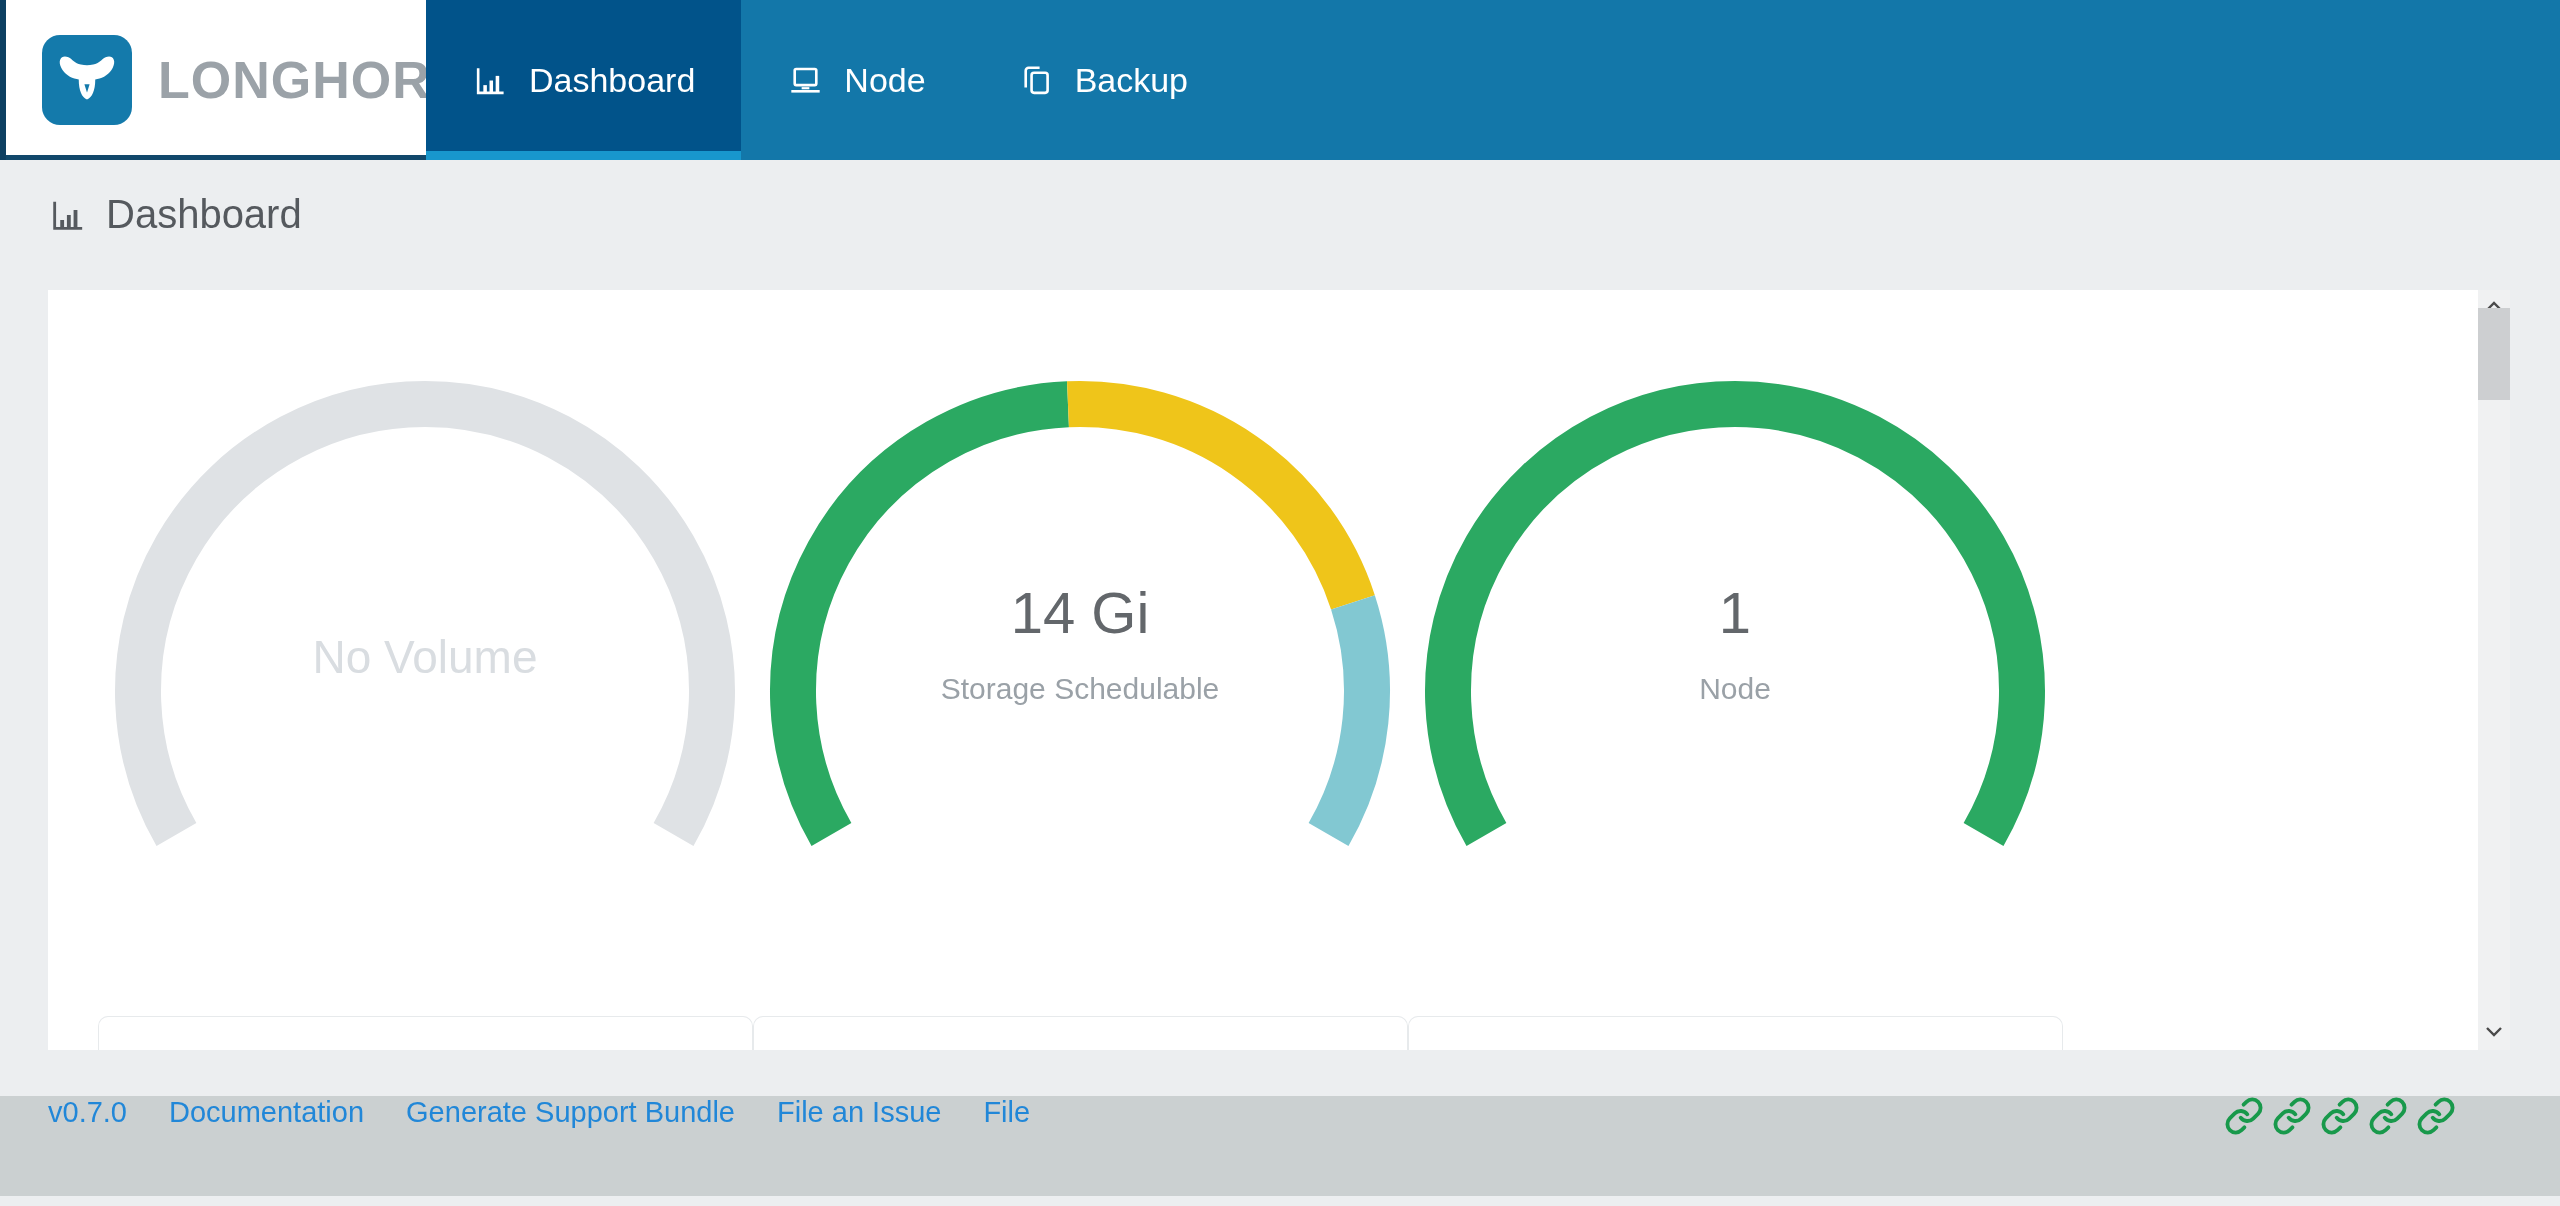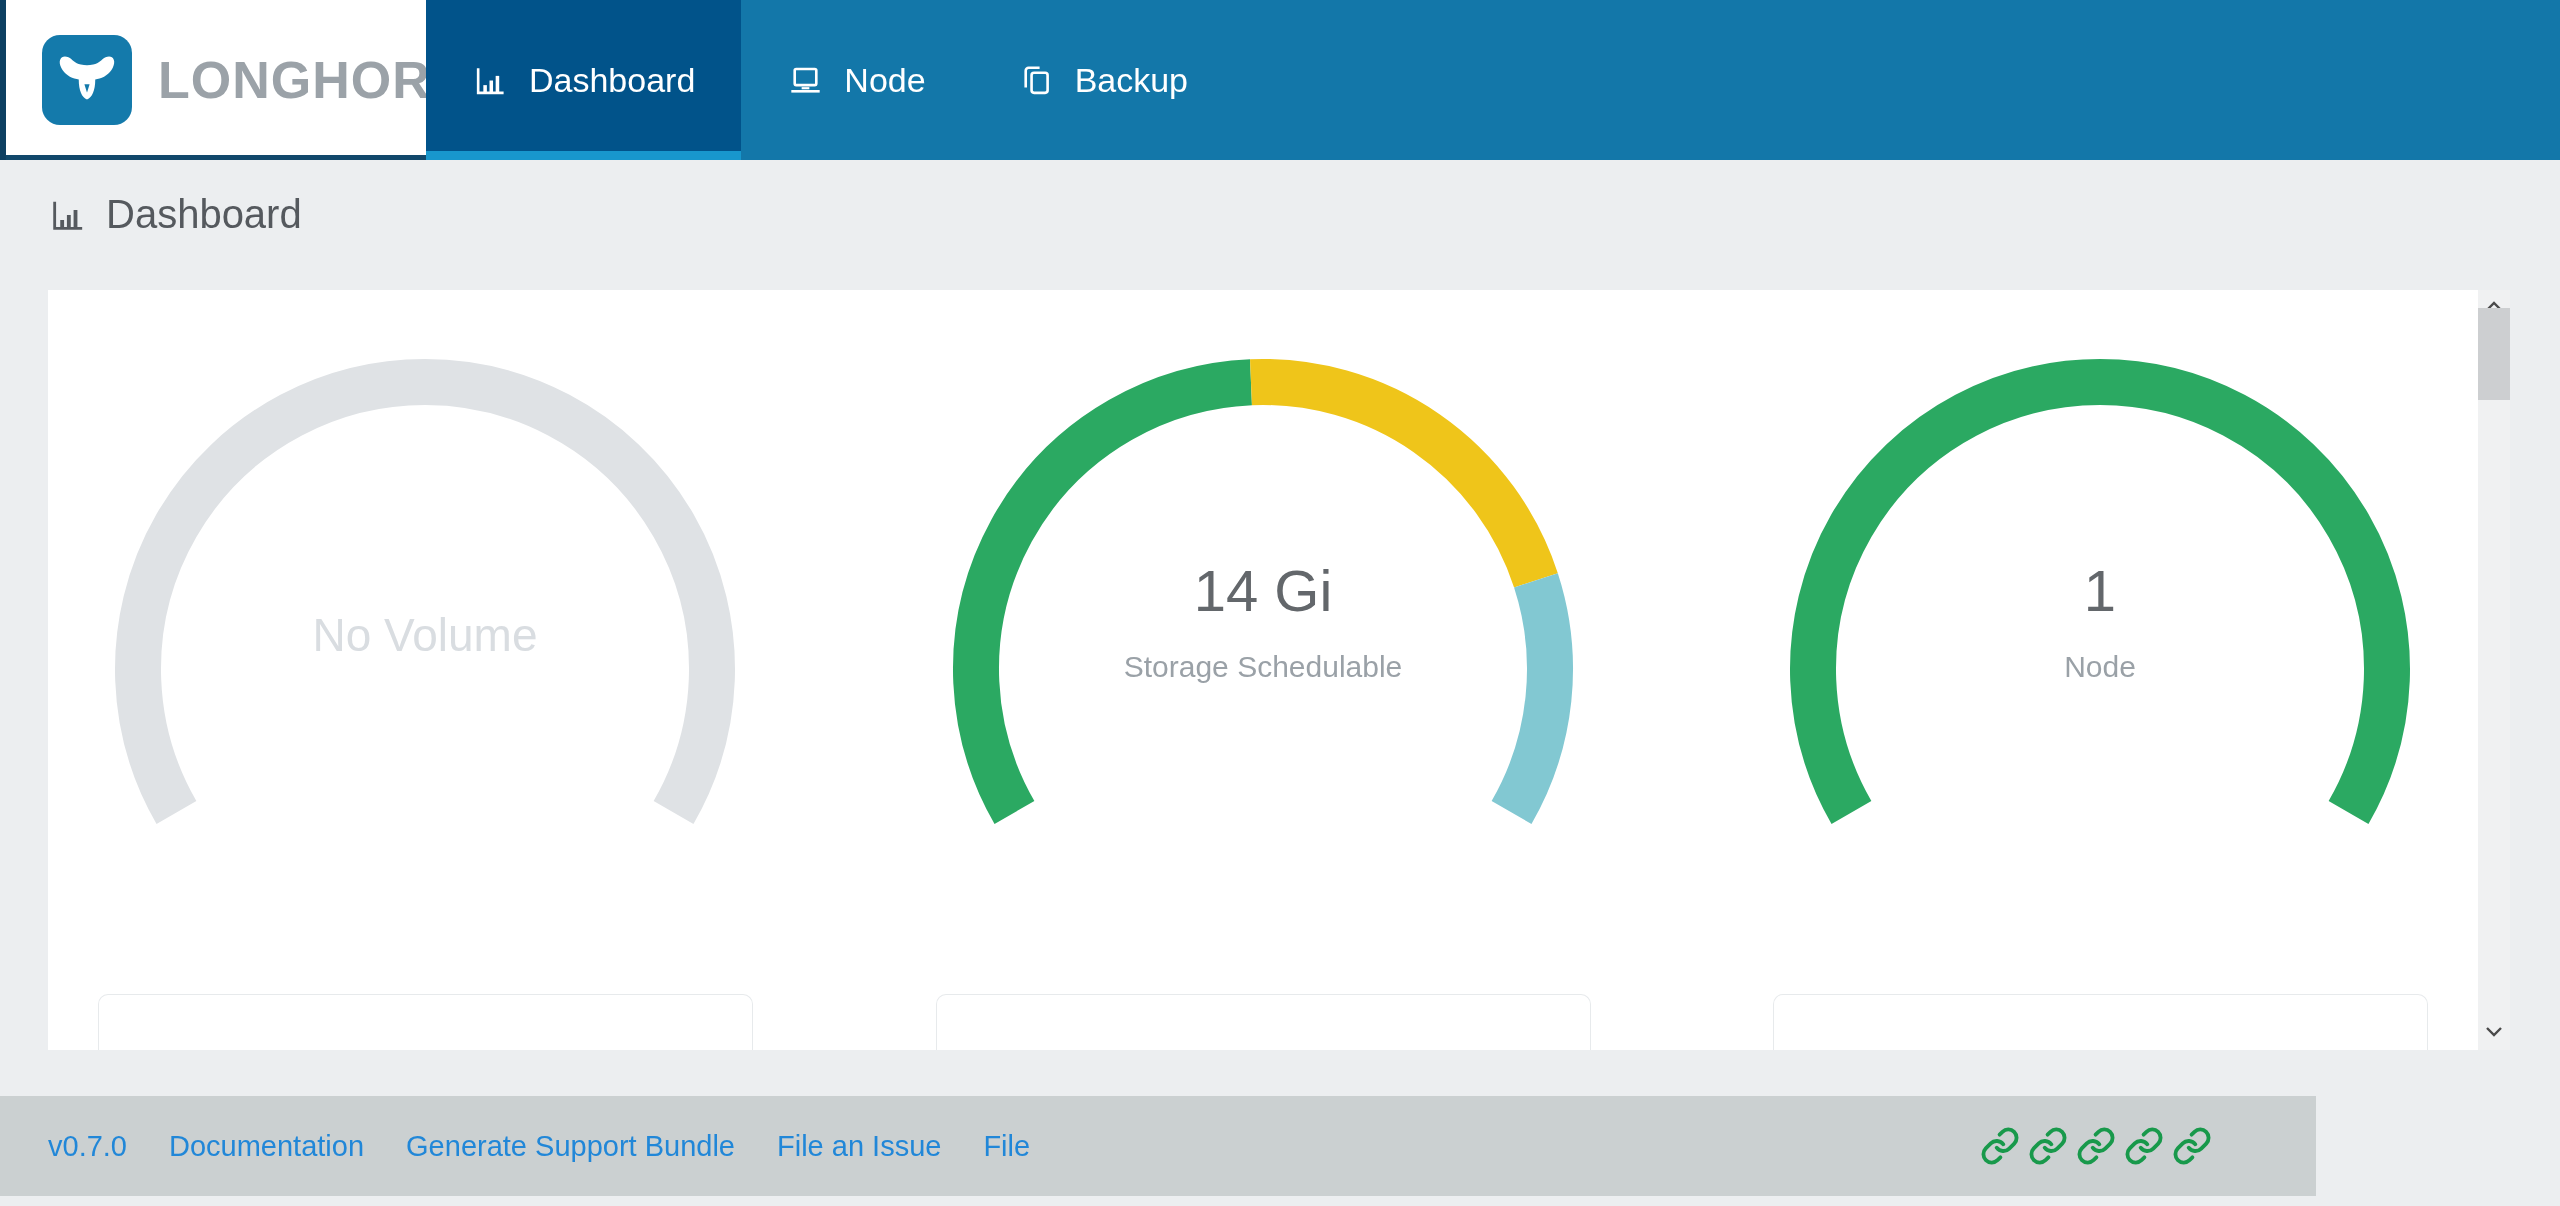--- a/index.html
+++ b/index.html
@@ -43,22 +43,22 @@
     position:absolute;left:48px;top:192px;display:flex;align-items:center;gap:18px;
     color:#55595e;font-size:40px;
   }
   .title-icon{width:40px;height:40px;}
   
   .main-card{
     position:absolute;left:48px;top:290px;width:2462px;height:760px;
     background:#ffffff;overflow:hidden;
   }
   .columns{
-    display:flex;justify-content:space-between;
-    padding:39px 82px 0 50px;box-sizing:border-box;gap:20px;
+    display:flex;justify-content:flex-start;
+    padding:61px 82px 0 50px;box-sizing:border-box;
   }
   .gauge-col{width:655px;flex:none;display:flex;flex-direction:column;}
   .gauge-svg{width:655px;height:520px;display:block;}
   .gauge-svg text{font-family:"Liberation Sans", sans-serif;}
   .legend-card{
     margin-top:145px;background:#fff;border:1px solid #e7eaec;border-bottom:none;
     border-radius:10px 10px 0 0;height:120px;box-sizing:border-box;
     display:flex;align-items:center;padding:0 64px;
   }
   .legend-row{display:flex;align-items:center;width:100%;margin-top:-40px;padding-top:58px;}
@@ -67,22 +67,22 @@
     position:absolute;top:0;right:0;width:32px;height:760px;background:#f0f1f2;
   }
   .sb-btn{position:absolute;left:5px;width:22px;height:22px;}
   .sb-up{top:6px;}
   .sb-down{bottom:8px;}
   .sb-thumb{
     position:absolute;left:0;top:18px;width:32px;height:92px;background:#cdcfd1;
   }
   
   .footer{
-    position:absolute;left:0;top:1096px;width:2316px;height:100px;background:#cbd0d1;
-    display:flex;align-items:center;padding:0 48px;box-sizing:border-box;
+    position:absolute;left:0;top:1096px;width:2560px;height:100px;background:#cbd0d1;
+    display:flex;align-items:flex-start;padding:0 48px;box-sizing:border-box;
   }
   .footer-link{
     color:#2187d8;font-size:29px;text-decoration:none;margin-right:42px;cursor:pointer;
   }
   .footer-icons{margin-left:auto;display:flex;gap:8px;margin-right:56px;}
   .link-icon{width:40px;height:40px;display:block;cursor:pointer;}
 </style>
 </head>
 <body>
 

